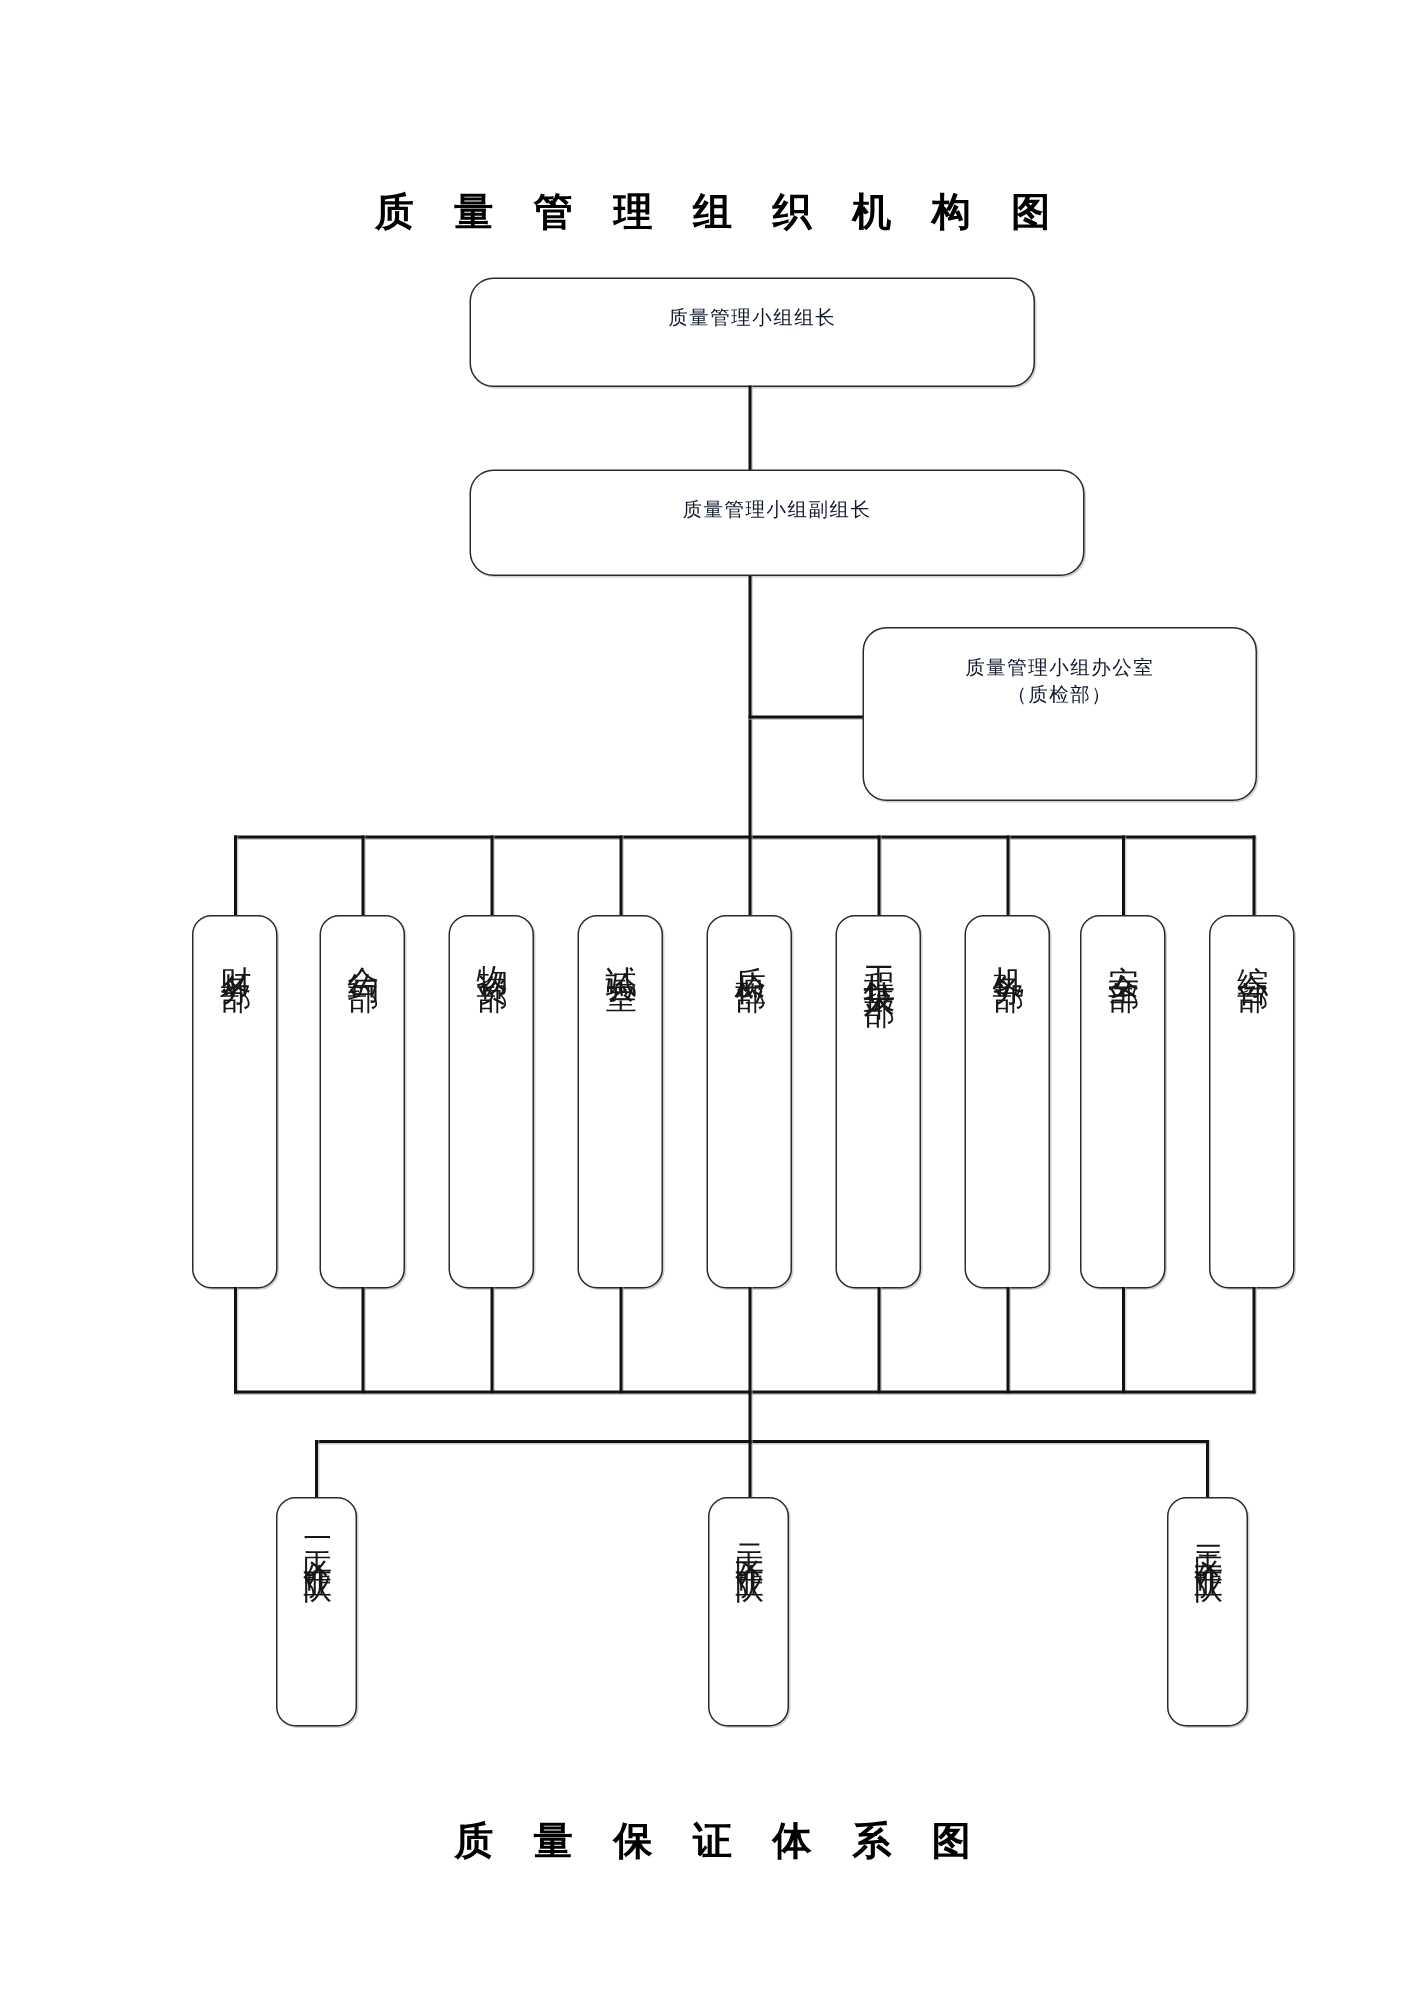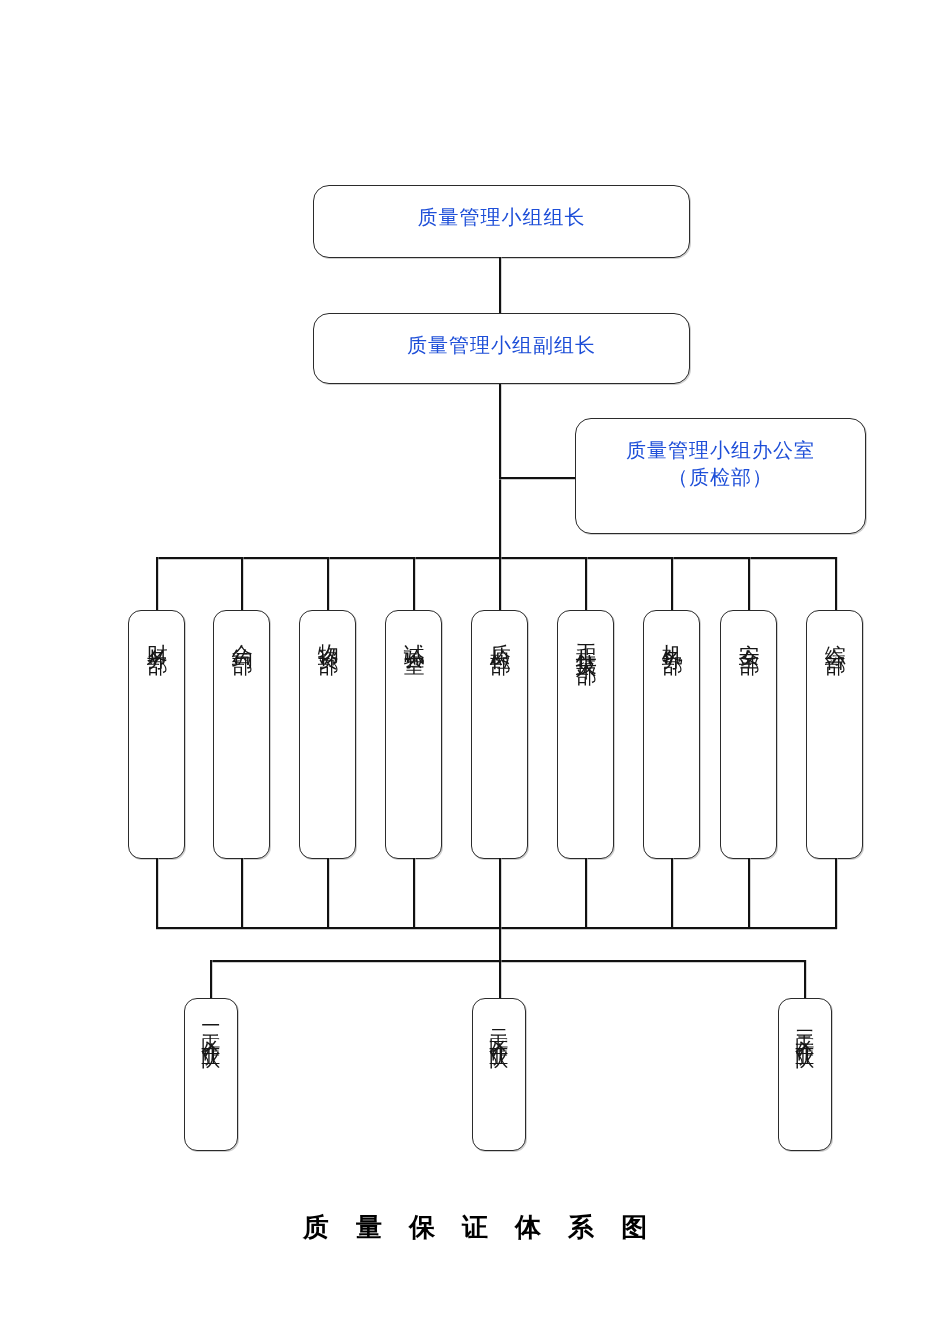--- a/index.html
+++ b/index.html
@@ -57,23 +57,23 @@
     box-shadow: 1px 1px 0 rgba(150,150,150,0.45);
   }
   
   .box.htxt {
     display: block;
     text-align: center;
   }
   .box .htxt-inner {
     display: block;
     padding-top: 18px;
-    font-size: 20px;
+    font-size: 13px;
     line-height: 1.35;
-    color: #1d4ed8;
+    color: #0f172a;
     letter-spacing: 1px;
     white-space: pre-line;
   }
   
   .box.vtxt {
     border-radius: 13px;
   }
   .box .vtxt-inner {
     display: block;
     writing-mode: vertical-rl;
@@ -88,36 +88,37 @@
     height: auto;
     text-align: left;
   }
   .box.vtxt.narrow .vtxt-inner { font-size: 19px; letter-spacing: 4px; }
 </style>
 </head>
 <body>
 
 <div id="page">
 
+  <div id="title-top" class="doc-title">质 量 管 理 组 织 机 构 图</div>
 
   <div class="box htxt" id="box-leader" style="left:313px; top:185px; width:377px; height:73px;">
     <span class="htxt-inner">质量管理小组组长</span>
   </div>
 
   <div class="ln v shadow-v" style="left:499px; top:257px; height:57px;"></div>
 
-  <div class="box htxt" id="box-deputy" style="left:313px; top:313px; width:377px; height:71px;">
+  <div class="box htxt" id="box-deputy" style="left:313px; top:313px; width:410px; height:71px;">
     <span class="htxt-inner">质量管理小组副组长</span>
   </div>
 
   <div class="ln v shadow-v" style="left:499px; top:384px; height:175px;"></div>
 
   <div class="ln h shadow-h" style="left:499px; top:477px; width:77px;"></div>
 
-  <div class="box htxt" id="box-office" style="left:575px; top:418px; width:291px; height:116px;">
+  <div class="box htxt" id="box-office" style="left:575px; top:418px; width:263px; height:116px;">
     <span class="htxt-inner">质量管理小组办公室
 （质检部）</span>
   </div>
 
   <div class="ln h shadow-h" style="left:156px; top:557px; width:681px;"></div>
 
   <div class="ln v shadow-v" style="left:156px; top:557px; height:55px;"></div>
   <div class="ln v shadow-v" style="left:241px; top:557px; height:55px;"></div>
   <div class="ln v shadow-v" style="left:327px; top:557px; height:55px;"></div>
   <div class="ln v shadow-v" style="left:413px; top:557px; height:55px;"></div>

